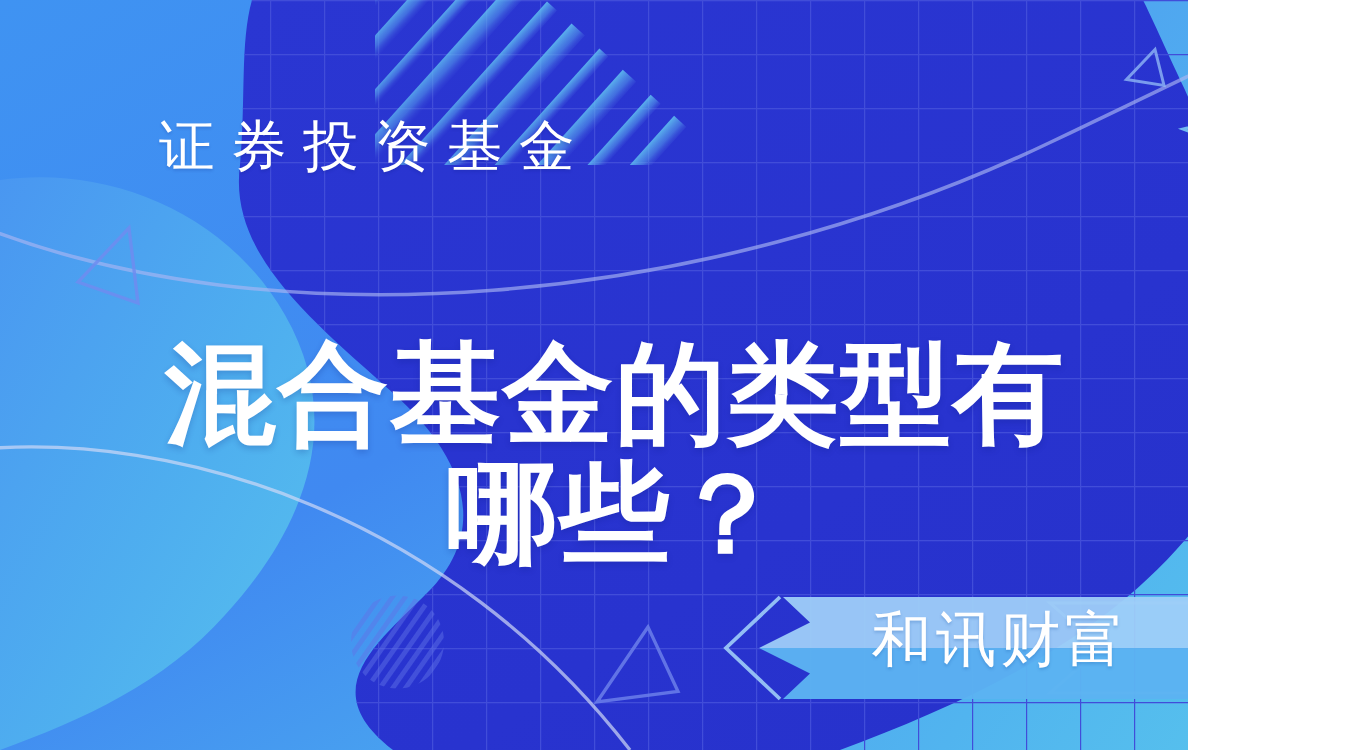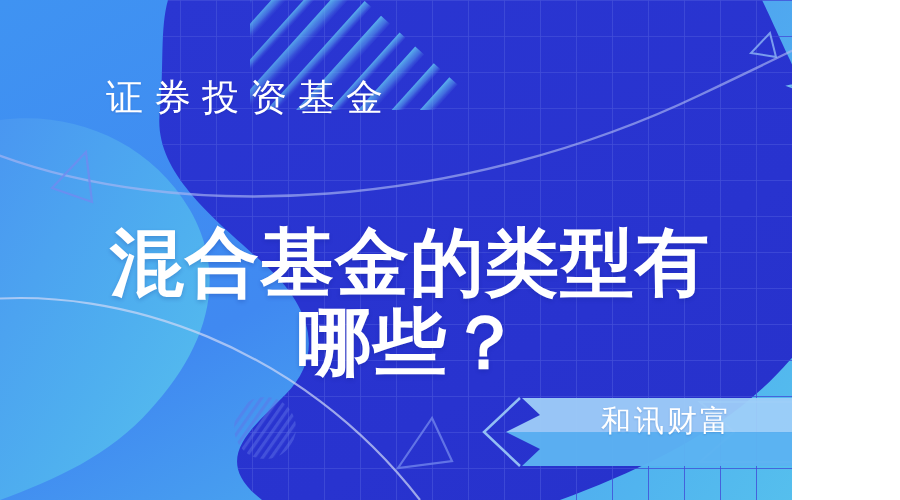--- a/index.html
+++ b/index.html
@@ -54,21 +54,21 @@
     display: block;
     white-space: nowrap;
   }
   .brand-text {
     position: absolute;
     left: 552px;
     top: 402px;
     width: 230px;
     text-align: center;
     color: #ffffff;
-    font-size: 30px;
+    font-size: 40px;
     font-weight: 400;
     letter-spacing: 3px;
     line-height: 1.25;
     white-space: nowrap;
     text-shadow: 0 1px 2px rgba(20, 80, 160, 0.25);
   }
 </style>
 </head>
 <body>
 

